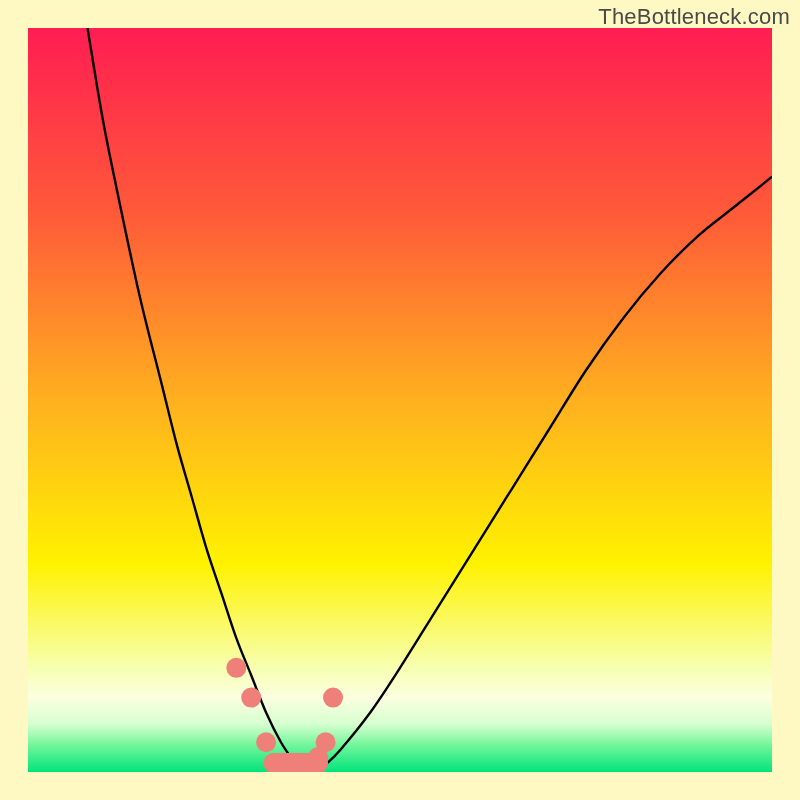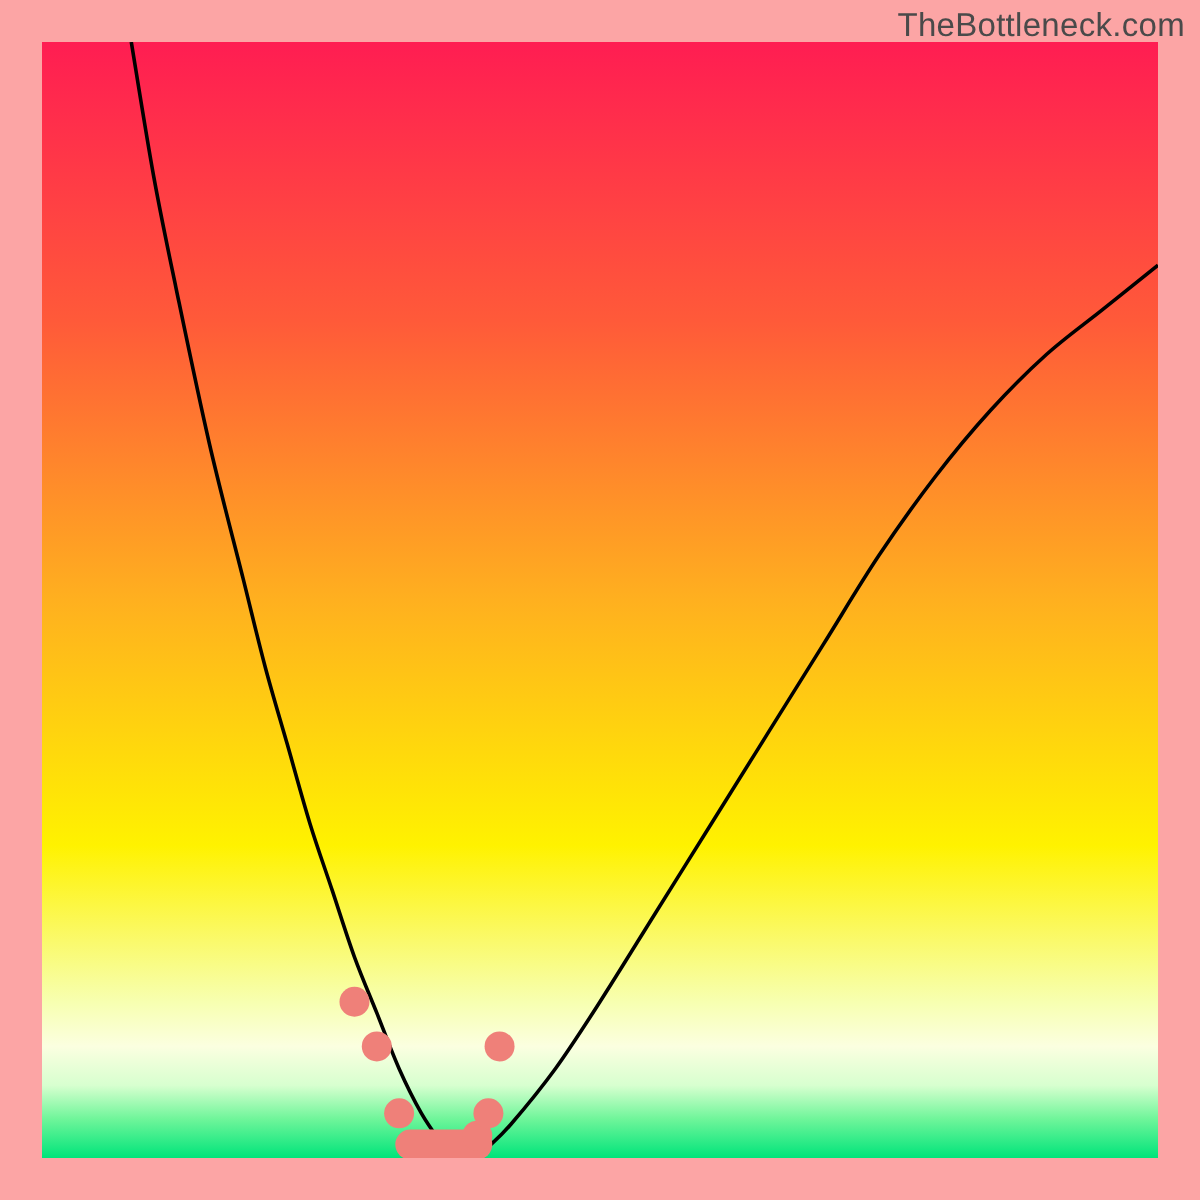--- a/index.html
+++ b/index.html
@@ -8,21 +8,21 @@
     width: 800px;
     height: 800px;
     overflow: hidden;
     background: #000;
     font-family: Arial, Helvetica, sans-serif;
   }
   .stage {
     position: relative;
     width: 800px;
     height: 800px;
-    background: #fca5a5;
+    background: #fef9c3;
   }
   .watermark {
     position: absolute;
     top: 4px;
     right: 10px;
     color: #4a4a4a;
     font-size: 22px;
     font-weight: 500;
     letter-spacing: 0.2px;
     z-index: 20;

